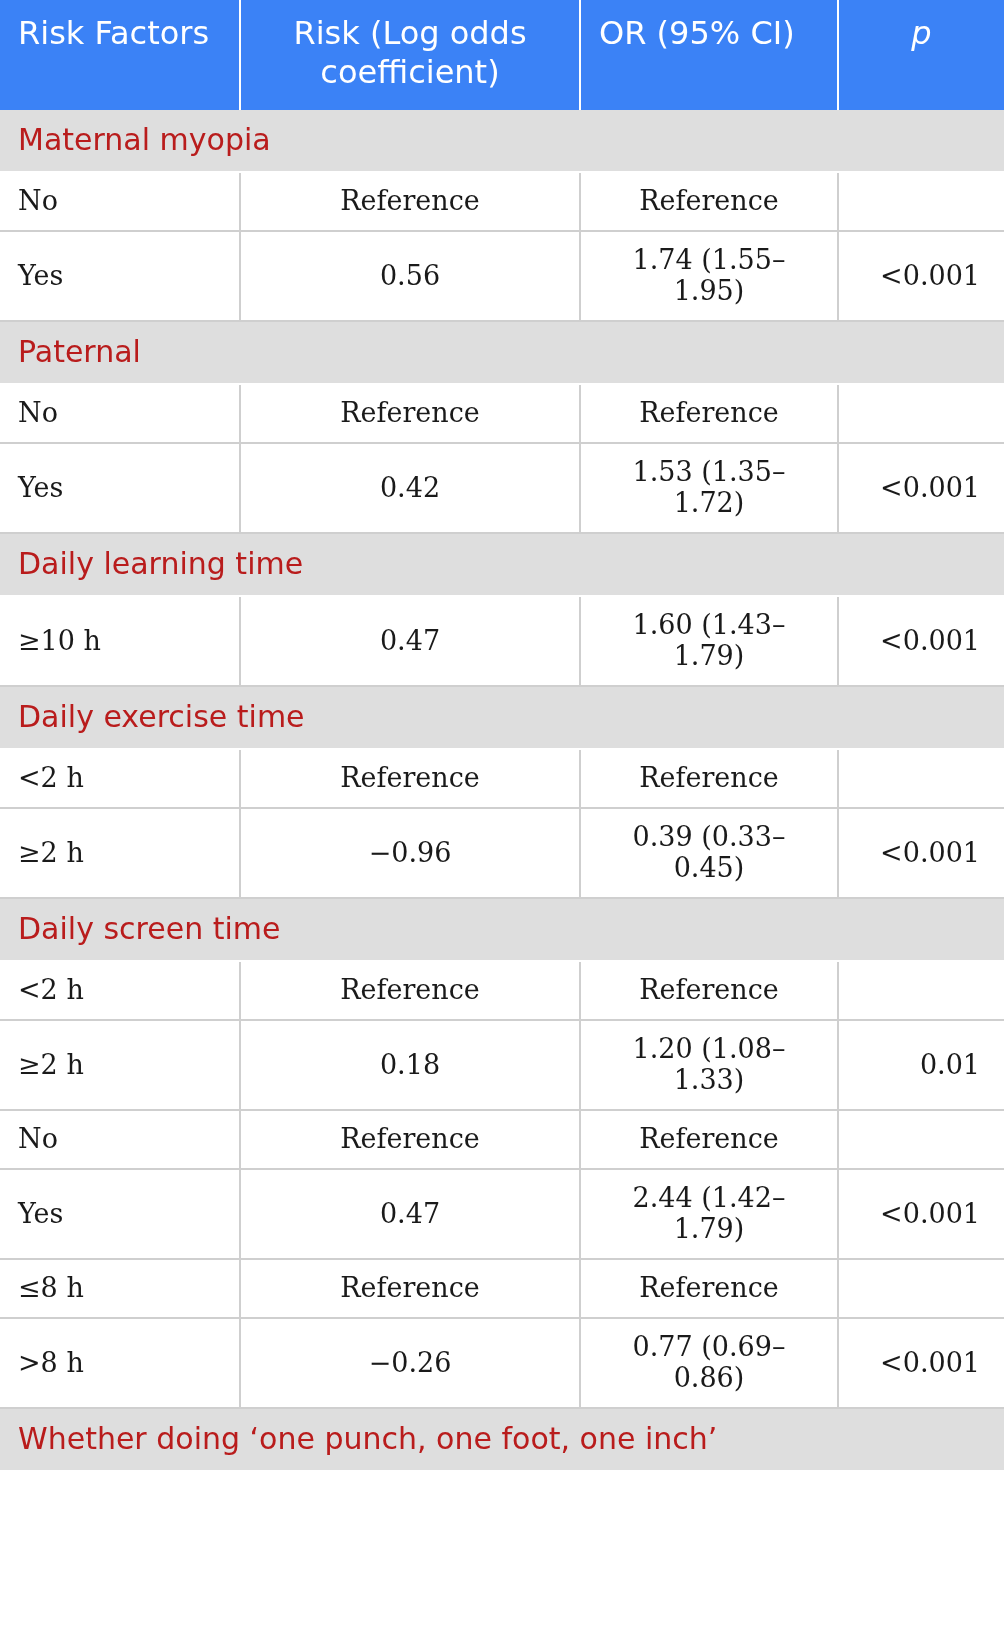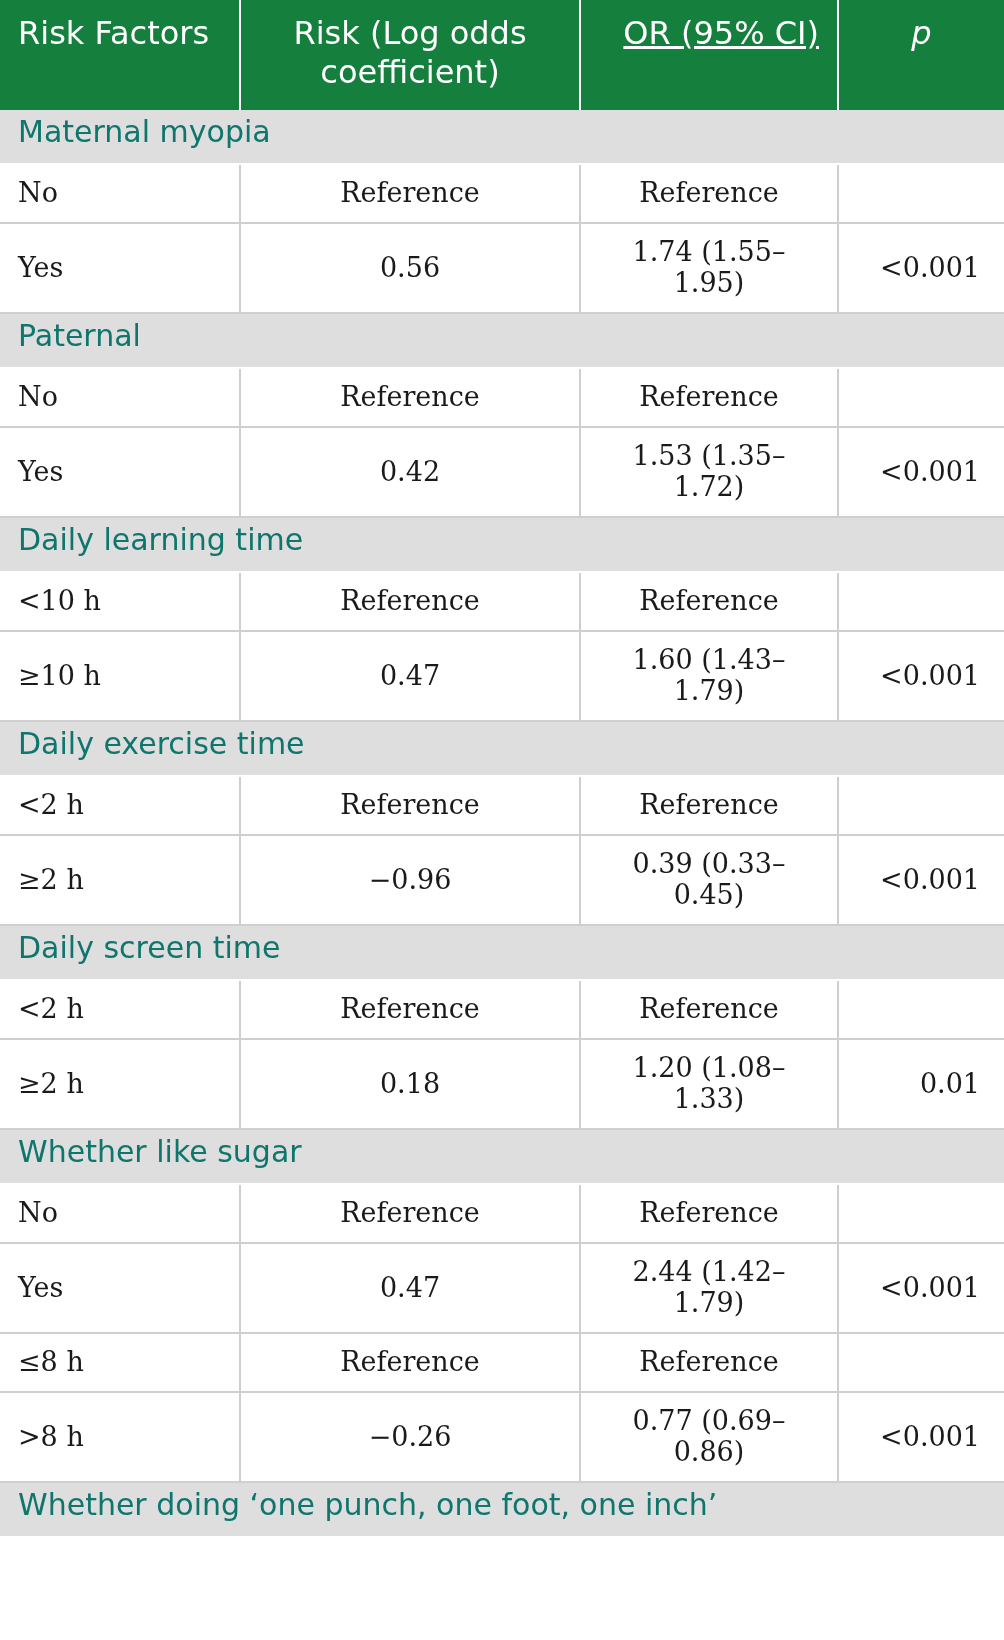--- a/index.html
+++ b/index.html
@@ -18,43 +18,43 @@
     border-collapse: collapse;
     width: 1004px;
     table-layout: fixed;
   }
   table.risk-table col.c0 { width: 240px; }
   table.risk-table col.c1 { width: 340px; }
   table.risk-table col.c2 { width: 258px; }
   table.risk-table col.c3 { width: 166px; }
 
   thead th {
-    background: #15803d;
+    background: #3b82f6;
     color: #ffffff;
     font-family: "DejaVu Sans", sans-serif;
     font-weight: 400;
     font-size: 32px;
     line-height: 1.22;
     padding: 14px 18px 18px 18px;
     vertical-align: top;
     border-right: 2px solid #ffffff;
     box-sizing: border-box;
   }
   thead th.h0 { text-align: left; }
   thead th.h1 { text-align: center; }
-  thead th.h2 { text-align: right; text-decoration: underline; }
+  thead th.h2 { text-align: left; }
   thead th.h3 { text-align: center; border-right: none; font-style: italic; }
 
   tbody tr.group-row td {
     background: #dedede;
     font-family: "DejaVu Sans", sans-serif;
     font-weight: 400;
     font-size: 30px;
-    color: #0f766e;
-    padding: 4px 18px 14px 18px;
+    color: #b91c1c;
+    padding: 12px 18px 14px 18px;
     border-bottom: 2px solid #ffffff;
     text-align: left;
   }
   tbody tr.data-row td {
     background: #ffffff;
     font-family: "DejaVu Serif", serif;
     font-size: 27px;
     color: #1a1a1a;
     padding: 12px 18px 14px 18px;
     border-bottom: 2px solid #cfcfcf;
@@ -115,26 +115,20 @@
         <tr class="data-row">
           <td class="c0">Yes</td>
           <td class="c1">0.42</td>
           <td class="c2">1.53 (1.35–1.72)</td>
           <td class="c3">&lt;0.001</td>
         </tr>
         <tr class="group-row">
           <td colspan="4">Daily learning time</td>
         </tr>
         <tr class="data-row">
-          <td class="c0">&lt;10 h</td>
-          <td class="c1">Reference</td>
-          <td class="c2">Reference</td>
-          <td class="c3"></td>
-        </tr>
-        <tr class="data-row">
           <td class="c0">≥10 h</td>
           <td class="c1">0.47</td>
           <td class="c2">1.60 (1.43–1.79)</td>
           <td class="c3">&lt;0.001</td>
         </tr>
         <tr class="group-row">
           <td colspan="4">Daily exercise time</td>
         </tr>
         <tr class="data-row">
           <td class="c0">&lt;2 h</td>
@@ -156,23 +150,20 @@
           <td class="c1">Reference</td>
           <td class="c2">Reference</td>
           <td class="c3"></td>
         </tr>
         <tr class="data-row">
           <td class="c0">≥2 h</td>
           <td class="c1">0.18</td>
           <td class="c2">1.20 (1.08–1.33)</td>
           <td class="c3">0.01</td>
         </tr>
-        <tr class="group-row">
-          <td colspan="4">Whether like sugar</td>
-        </tr>
         <tr class="data-row">
           <td class="c0">No</td>
           <td class="c1">Reference</td>
           <td class="c2">Reference</td>
           <td class="c3"></td>
         </tr>
         <tr class="data-row">
           <td class="c0">Yes</td>
           <td class="c1">0.47</td>
           <td class="c2">2.44 (1.42–1.79)</td>

